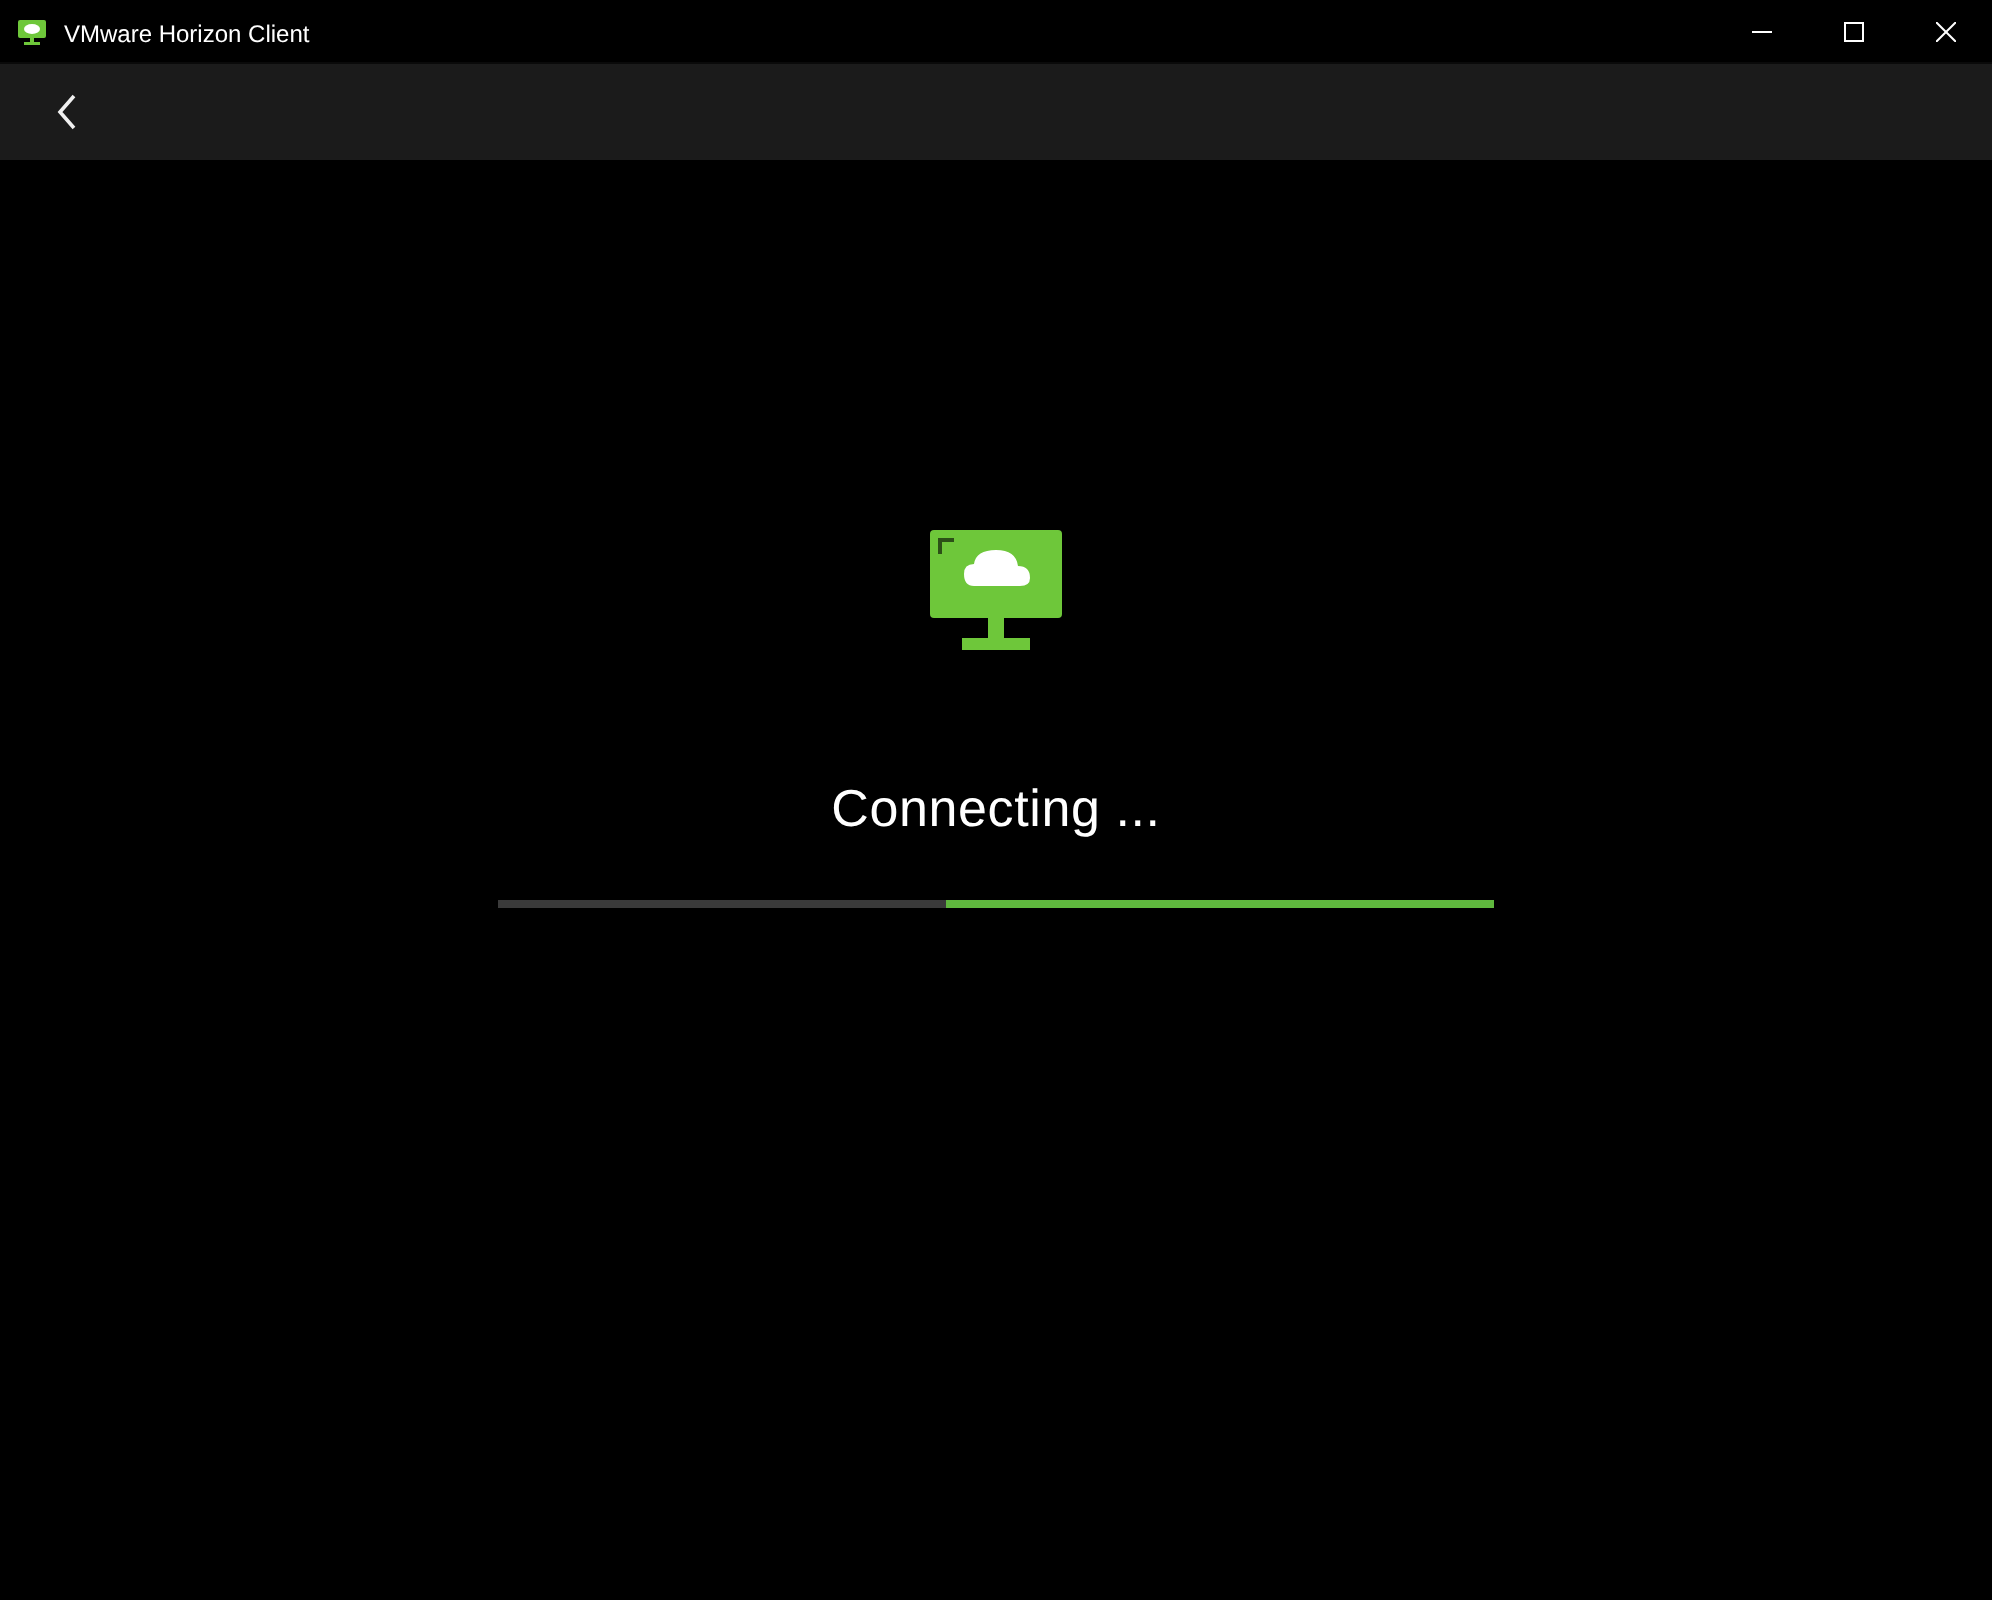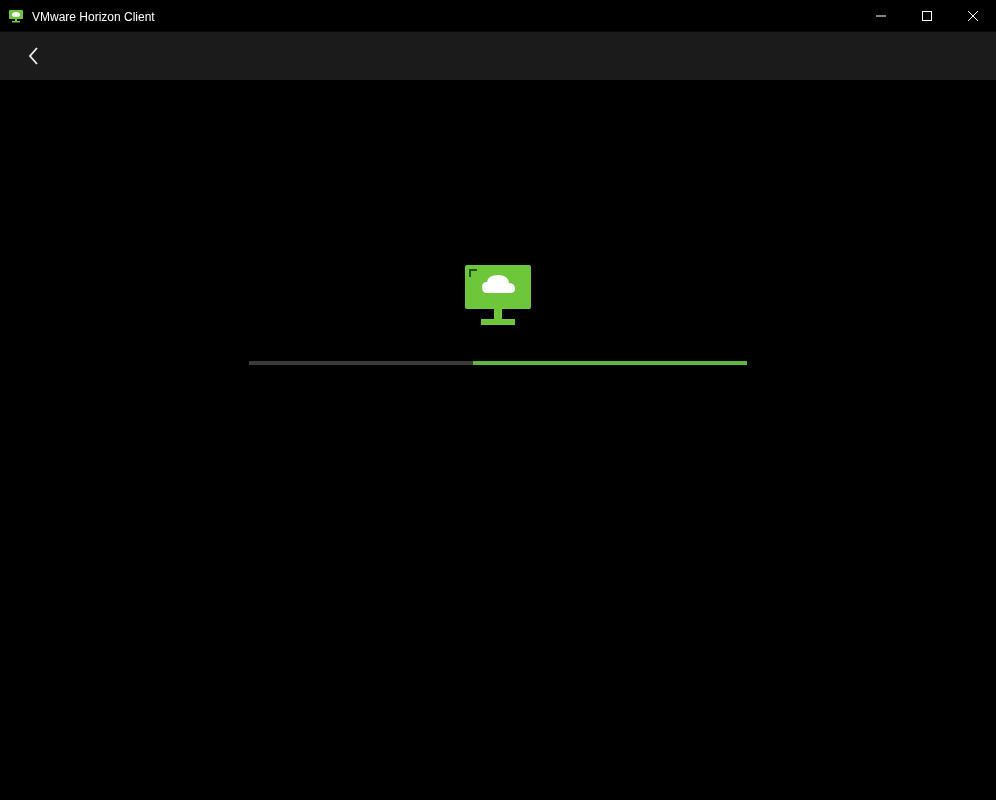--- a/index.html
+++ b/index.html
@@ -156,17 +156,18 @@
     <svg width="66" height="66" viewBox="0 0 66 66">
       <rect x="0" y="0" width="66" height="44" rx="2" fill="#6ec73a"></rect>
       <rect x="4" y="4" width="8" height="8" fill="#000000" opacity="0.6"></rect>
       <rect x="6" y="6" width="6" height="6" fill="#6ec73a"></rect>
       <path d="M 22 28 Q 17 28 17 22 Q 17 17 22 17 Q 23 10 33 10 Q 43 10 44 18 Q 50 18 50 24 Q 50 28 45 28 Z" fill="#ffffff"></path>
       <rect x="29" y="44" width="8" height="10" fill="#6ec73a"></rect>
       <rect x="16" y="54" width="34" height="6" fill="#6ec73a"></rect>
     </svg>
   </div>
 
+  <div class="status-text">Connecting ...</div>
 
   <div class="progress-container">
     <div class="progress-fill" id="progress-fill" style="left: 45%; width: 55%;"></div>
   </div>
 </div>
 
 </body></html>

